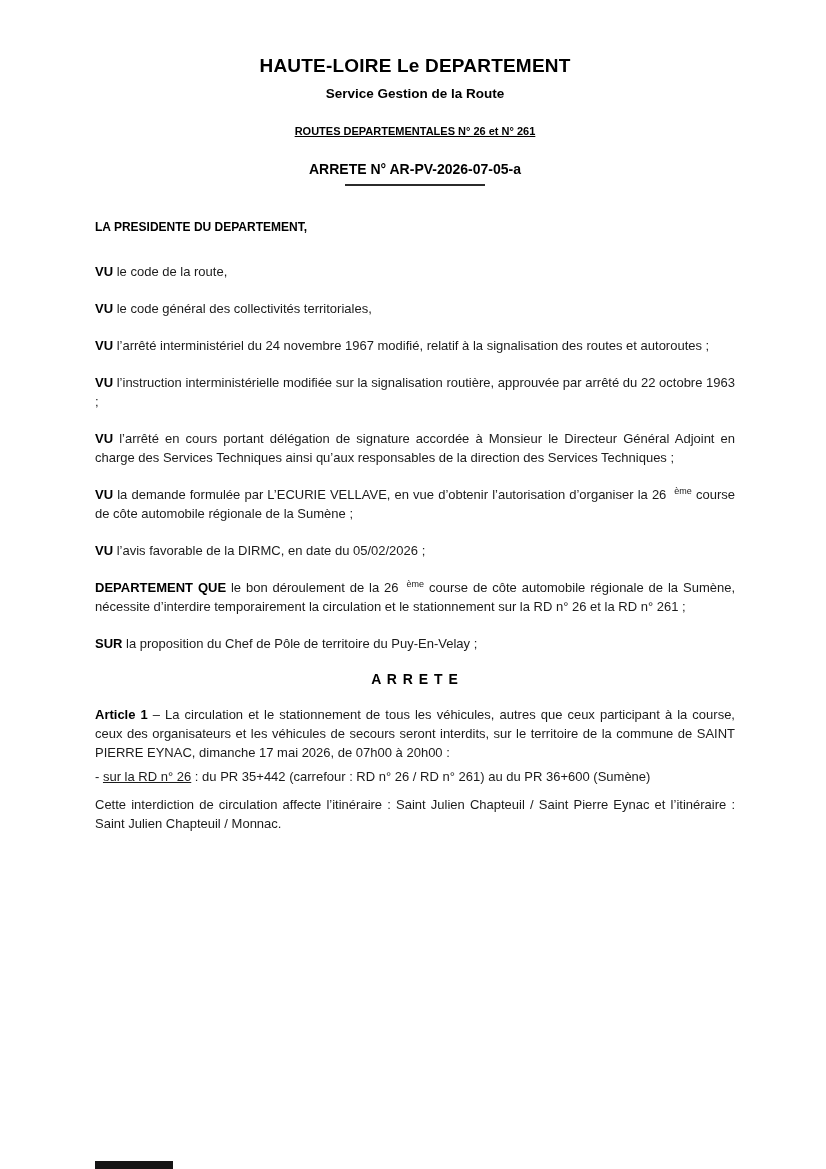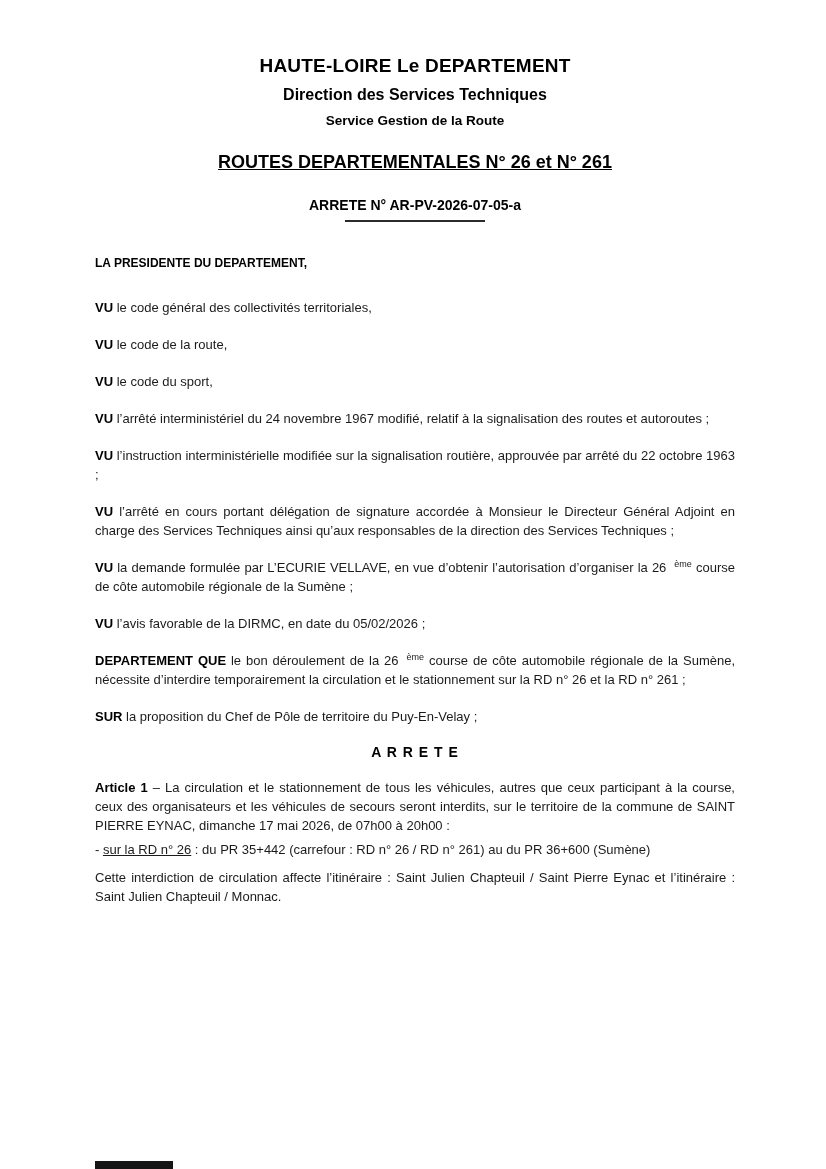--- a/index.html
+++ b/index.html
@@ -6,21 +6,21 @@
   .page {
     width:826px; height:1169px; box-sizing:border-box; position:relative; overflow:hidden;
     background:#ffffff; color:#1b1b1b;
     font-family:"Liberation Sans", sans-serif;
     padding:55px 91px 0 95px;
   }
   .hdr { text-align:center; color:#000; }
   .t1 { font-size:19px; font-weight:700; margin:0 0 9px; letter-spacing:.2px; }
   .t2 { font-size:16px; font-weight:700; margin:0 0 9px; }
   .t3 { font-size:13.5px; font-weight:700; margin:0 0 24px; }
-  .routes { font-size:18px; font-weight:700; text-decoration:underline; margin:0 0 24px; }
+  .routes { font-size:11px; font-weight:700; text-decoration:underline; margin:0 0 24px; }
   .anum { font-size:14px; font-weight:700; margin:0 0 7px; }
   .asub { font-size:13.5px; font-weight:700; margin:0 0 16px; }
   .divider { width:140px; height:0; border-top:2px solid #2b2b2b; margin:0 auto 34px; }
   .salutation { font-size:12px; font-weight:700; color:#000; margin:0 0 28px; }
   .para { font-size:13px; line-height:19px; text-align:justify; margin:0 0 18px; }
   .pfx { font-weight:700; color:#000; }
   .sup { font-size:9px; vertical-align:super; line-height:0;margin-left:8px; }
   .decision { font-size:14px; font-weight:700; text-align:center; color:#000; letter-spacing:1px; margin:0 0 18px; }
   .article-para { margin-bottom:5px; }
   .road-item { font-size:13px; line-height:19px; text-align:justify; margin:0 0 9px; }
@@ -28,34 +28,32 @@
   .u { text-decoration:underline; }
   .artifact { position:absolute; left:95px; bottom:0; width:78px; height:8px; background:#151515; }
 </style>
 </head>
 <body>
 
 <div class="page">
 
   <div class="hdr">
     <div class="t1">HAUTE-LOIRE Le DEPARTEMENT</div>
-    <div class="t2">Direction des Services Techniques</div>
     <div class="t3">Service Gestion de la Route</div>
     <div class="routes">ROUTES DEPARTEMENTALES N° 26 et N° 261</div>
     <div class="anum">ARRETE N° AR-PV-2026-07-05-a</div>
     <div class="divider"></div>
   </div>
 
   <div class="salutation">LA PRESIDENTE DU DEPARTEMENT,</div>
 
+  <p class="para"><strong class="pfx">VU</strong> <span><span>le code de la route,</span><sup class="sup"></sup><span></span></span></p>
+
   <p class="para"><strong class="pfx">VU</strong> <span><span>le code général des collectivités territoriales,</span><sup class="sup"></sup><span></span></span></p>
 
-  <p class="para"><strong class="pfx">VU</strong> <span><span>le code de la route,</span><sup class="sup"></sup><span></span></span></p>
-
-  <p class="para"><strong class="pfx">VU</strong> <span><span>le code du sport,</span><sup class="sup"></sup><span></span></span></p>
 
   <p class="para"><strong class="pfx">VU</strong> <span><span>l’arrêté interministériel du 24 novembre 1967 modifié, relatif à la signalisation des routes et autoroutes ;</span><sup class="sup"></sup><span></span></span></p>
 
   <p class="para"><strong class="pfx">VU</strong> <span><span>l’instruction interministérielle modifiée sur la signalisation routière, approuvée par arrêté du 22 octobre 1963 ;</span><sup class="sup"></sup><span></span></span></p>
 
   <p class="para"><strong class="pfx">VU</strong> <span><span>l’arrêté en cours portant délégation de signature accordée à Monsieur le Directeur Général Adjoint en charge des Services Techniques ainsi qu’aux responsables de la direction des Services Techniques ;</span><sup class="sup"></sup><span></span></span></p>
 
   <p class="para"><strong class="pfx">VU</strong> <span><span>la demande formulée par L’ECURIE VELLAVE, en vue d’obtenir l’autorisation d’organiser la 26</span><sup class="sup">ème</sup><span> course de côte automobile régionale de la Sumène ;</span></span></p>
 
   <p class="para"><strong class="pfx">VU</strong> <span><span>l’avis favorable de la DIRMC, en date du 05/02/2026 ;</span><sup class="sup"></sup><span></span></span></p>

